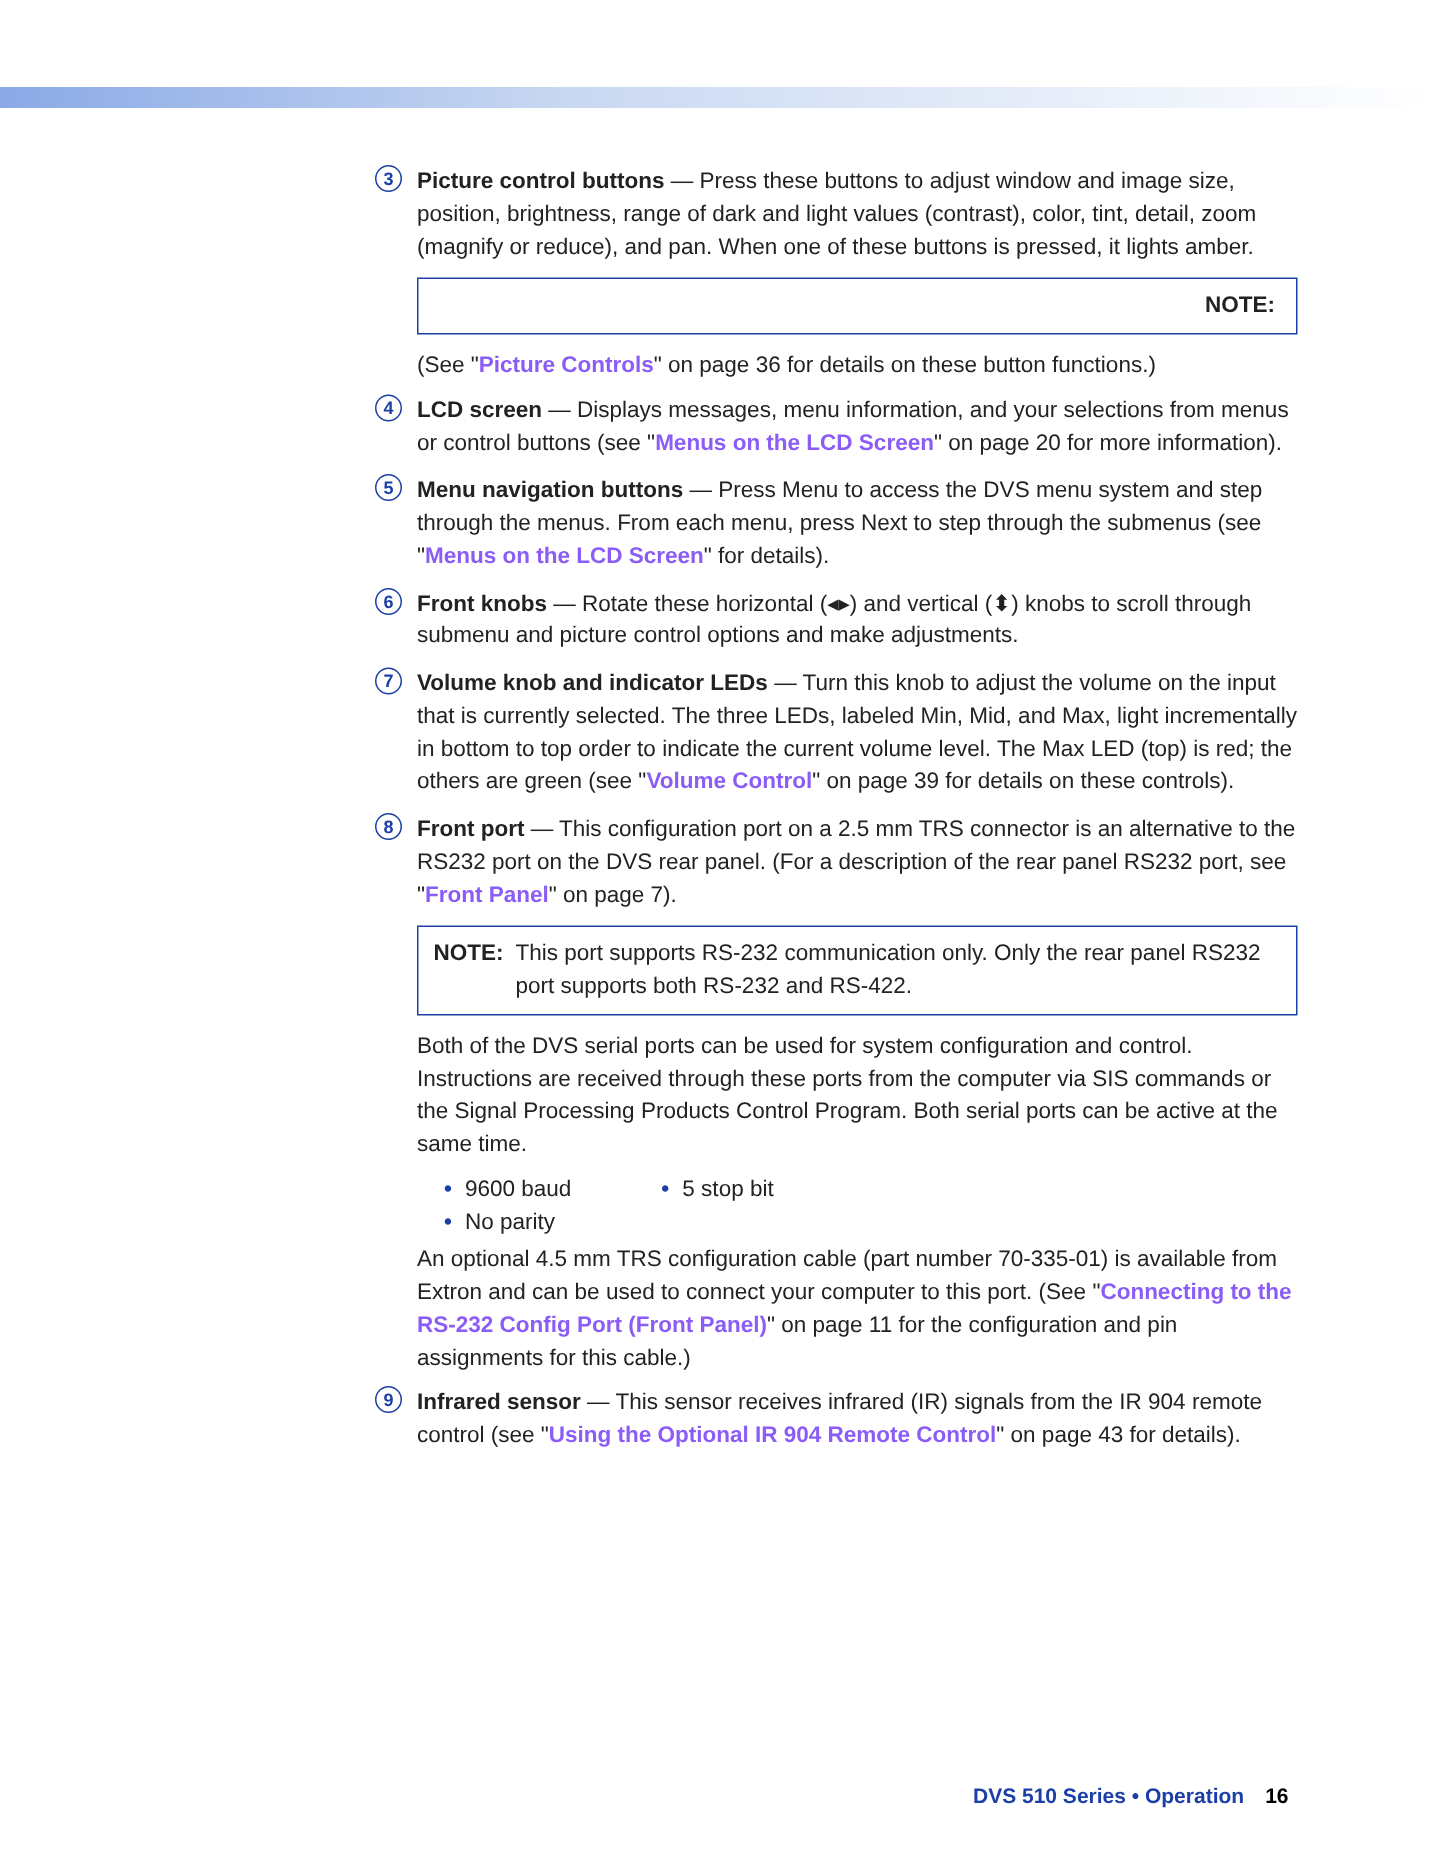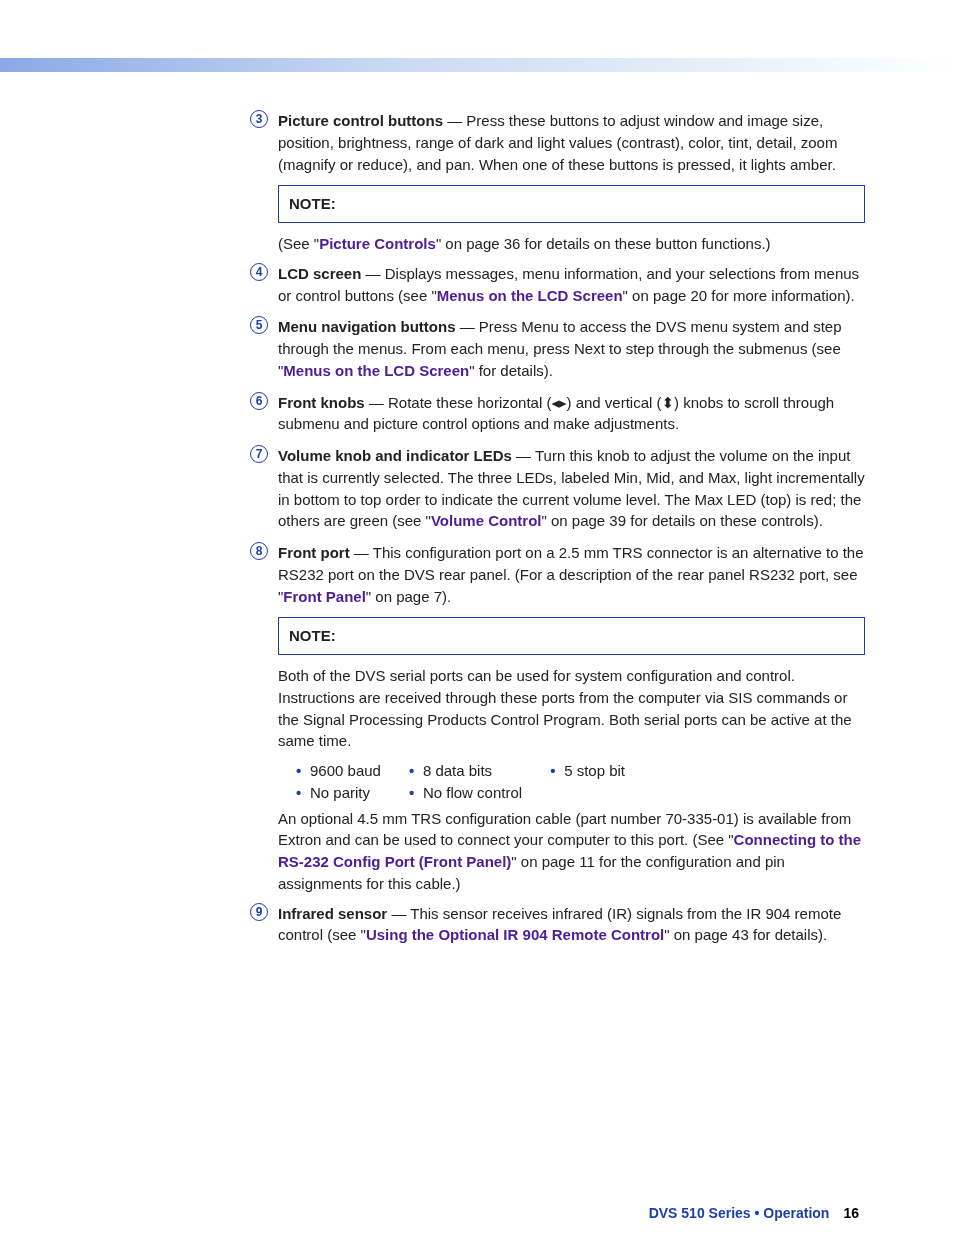--- a/index.html
+++ b/index.html
@@ -43,50 +43,51 @@
     color: #1a3fa6;
     font-size: 12px;
     font-weight: 700;
     text-align: center;
     line-height: 16px;
   }
   .para { margin-bottom: 8px; }
   .bold-title { font-weight: 700; }
   .note-box {
     border: 1.5px solid #1a3fa6;
-    padding: 7px 24px 7px 10px;
+    padding: 7px 14px 7px 10px;
     margin: 8px 0 10px 28px;
     display: flex;
     gap: 8px;
+    justify-content: flex-end;
   }
   .note-label {
     font-weight: 700;
     font-family: Arial, sans-serif;
     flex: 0 0 auto;
   }
   .note-text { flex: 1; }
   .indent { padding-left: 28px; margin-bottom: 8px; }
-  .link { color: #4c1d95; font-weight: 700; }
+  .link { color: #8b5cf6; font-weight: 700; }
   .bullets {
     display: flex;
-    gap: 28px;
+    gap: 60px;
     padding-left: 18px;
     margin: 4px 0 4px 28px;
   }
   .bullets ul { list-style: none; }
   .bullets li::before {
     content: "•";
     color: #1a3fa6;
     font-weight: 700;
     display: inline-block;
     width: 14px;
   }
   .footer {
     position: absolute;
-    bottom: 12px;
+    bottom: 28px;
     right: 95px;
     color: #1a3fa6;
     font-weight: 700;
     font-size: 14px;
     text-align: center;
   }
   .page-num { color: #000; font-weight: 700; margin-left: 14px; }
 </style>
 </head>
 <body>
@@ -140,32 +141,29 @@
 
   <div class="item">
     <div class="callout">8</div>
     <p class="para">
       <span class="bold-title">Front port</span><span> — This configuration port on a 2.5 mm TRS connector is an alternative to the RS232 port on the DVS rear panel. (For a description of the rear panel RS232 port, see "</span><span class="link">Front Panel</span><span>" on page 7).</span>
     </p>
   </div>
 
   <div class="note-box">
     <div class="note-label">NOTE:</div>
+    <div class="note-text">This port supports RS-232 communication only. Only the rear panel RS232 port supports both RS-232 and RS-422.</div>
   </div>
 
   <p class="indent">Both of the DVS serial ports can be used for system configuration and control. Instructions are received through these ports from the computer via SIS commands or the Signal Processing Products Control Program.  Both serial ports can be active at the same time.</p>
 
   <div class="bullets">
     <ul>
       <li>9600 baud</li>
       <li>No parity</li>
-    </ul>
-    <ul>
-      <li>8 data bits</li>
-      <li>No flow control</li>
     </ul>
     <ul>
       <li>5 stop bit</li>
     </ul>
   </div>
 
   <p class="indent">
     <span>An optional 4.5 mm TRS configuration cable (part number 70-335-01) is available from Extron and can be used to connect your computer to this port. (See "</span><span class="link">Connecting to the RS-232 Config Port (Front Panel)</span><span>" on page 11 for the configuration and pin assignments for this cable.)</span>
   </p>
 

